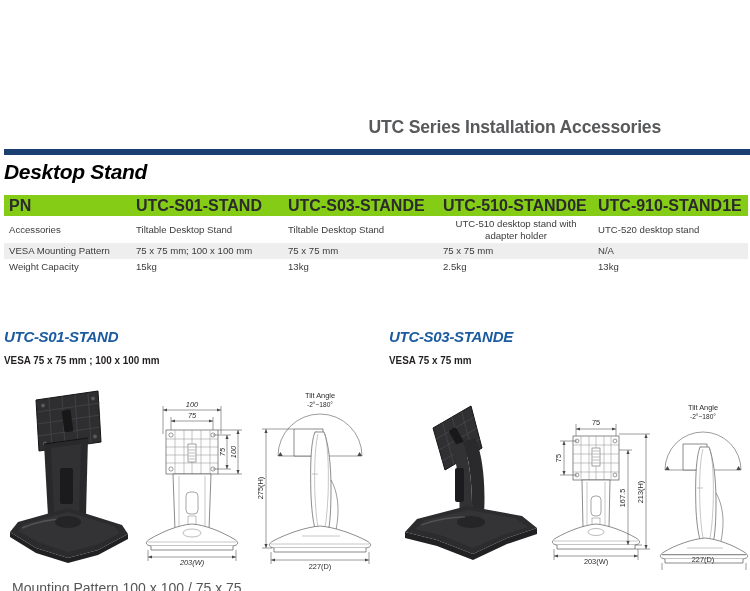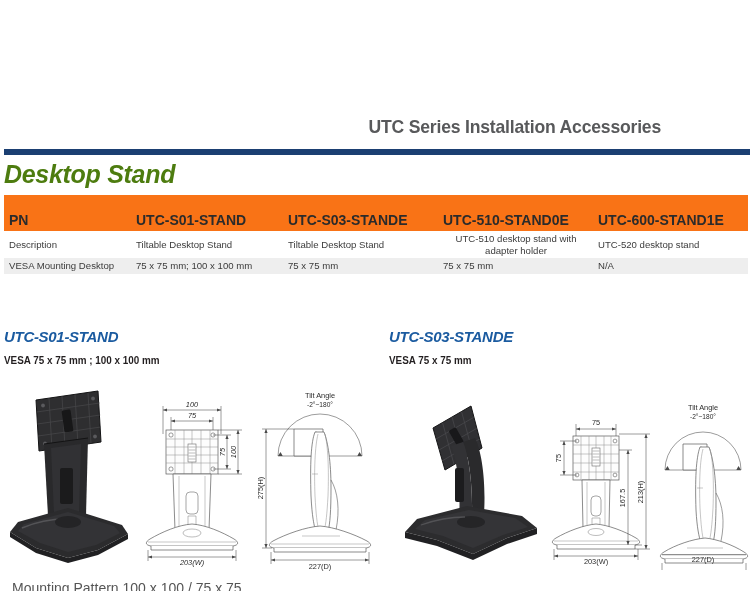--- a/index.html
+++ b/index.html
@@ -19,43 +19,43 @@
     font-size:18.5px;font-weight:bold;color:#58595b;
     letter-spacing:-0.2px;transform:scaleX(0.95);transform-origin:right center;
     white-space:nowrap;padding-right:1px;
   }
   .rule-bar{
     position:absolute;left:4px;top:149px;width:746px;height:6px;
     background:#1b3f72;
   }
   .section-title{
     position:absolute;left:4px;top:160px;
-    font-size:25px;font-weight:bold;color:#4d7c0f;
+    font-size:21px;font-weight:bold;color:#000000;
     font-style:italic;letter-spacing:-0.3px;text-align:right;
   }
 
   
   .spec-table{
     position:absolute;left:4px;top:195px;width:744px;
     border-collapse:collapse;table-layout:fixed;
   }
   .spec-table col.c0{width:127px;}
   .spec-table col.c1{width:152px;}
   .spec-table col.c2{width:155px;}
   .spec-table col.c3{width:155px;}
   .spec-table col.c4{width:155px;}
   .spec-table th,.spec-table td{
     text-align:left;vertical-align:middle;
     padding:2px 4px 2px 5px;
     font-size:9.6px;line-height:11.5px;color:#3b3b3b;
     border:0;
   }
   .spec-table thead th{
-    background:#f97316;font-weight:bold;font-size:14px;color:#2b2b2b;
-    height:15px;padding-top:18px;padding-bottom:3px;
+    background:#84cc16;font-weight:bold;font-size:16px;color:#2b2b2b;
+    height:15px;padding-top:3px;padding-bottom:3px;
   }
   .spec-table tbody tr.odd td{background:#ffffff;}
   .spec-table tbody tr.even td{background:#eeeeee;}
   .spec-table tbody tr td:first-child{color:#3b3b3b;}
   .cell-2line{line-height:11px;}
   .cell-2line span{display:block;text-align:center;}
 
   
   .product-block{position:absolute;top:328px;}
   .pb-left{left:4px;}
@@ -111,39 +111,46 @@
         <col class="c2">
         <col class="c3">
         <col class="c4">
     </colgroup>
     <thead>
       <tr>
         <th>PN</th>
         <th>UTC-S01-STAND</th>
         <th>UTC-S03-STANDE</th>
         <th>UTC-510-STAND0E</th>
-        <th>UTC-600-STAND1E</th>
+        <th>UTC-910-STAND1E</th>
       </tr>
     </thead>
     <tbody>
       <tr class="odd">
-        <td>Description</td>
+        <td>Accessories</td>
         <td>Tiltable Desktop Stand</td>
         <td>Tiltable Desktop Stand</td>
         <td class="cell-2line">
             <span>UTC-510 desktop stand with adapter holder</span>
           </td>
         <td>UTC-520 desktop stand</td>
       </tr>
       <tr class="even">
-        <td>VESA Mounting Desktop</td>
+        <td>VESA Mounting Pattern</td>
         <td>75 x 75 mm; 100 x 100 mm</td>
         <td>75 x 75 mm</td>
         <td>75 x 75 mm</td>
         <td>N/A</td>
+      </tr>
+      <tr class="odd">
+        <td>Weight Capacity</td>
+        <td>15kg</td>
+        <td>13kg</td>
+        <td>2.5kg</td>
+        <td>13kg</td>
       </tr>
     </tbody>
   </table>
 
   <div class="product-block pb-left">
     <div class="product-name">UTC-S01-STAND</div>
     <div class="product-vesa">VESA 75 x 75 mm ; 100 x 100 mm</div>
   </div>
   <div class="product-block pb-right">
     <div class="product-name">UTC-S03-STANDE</div>

